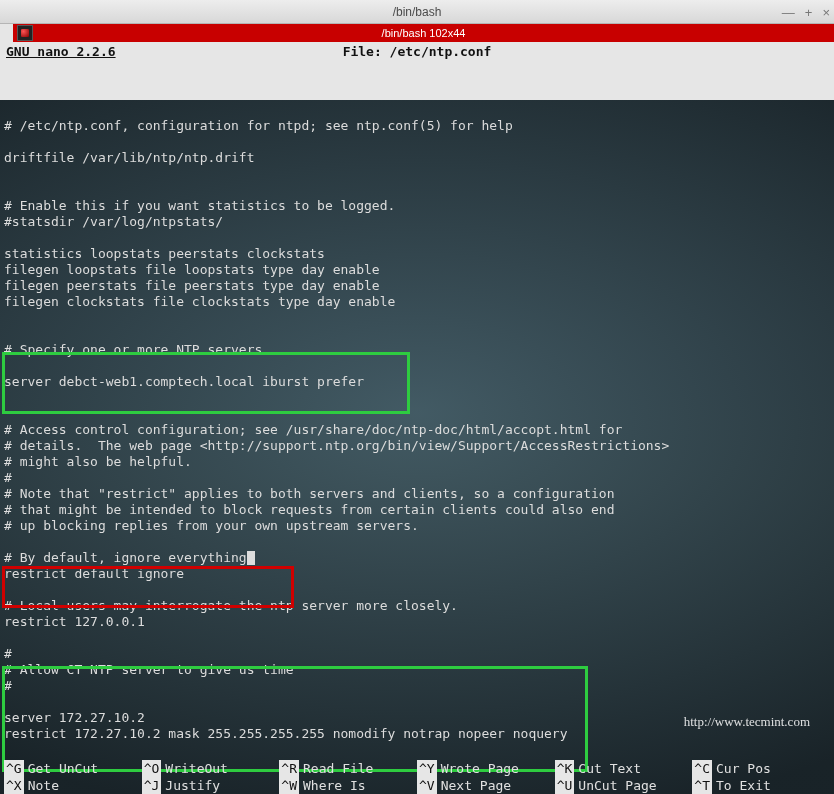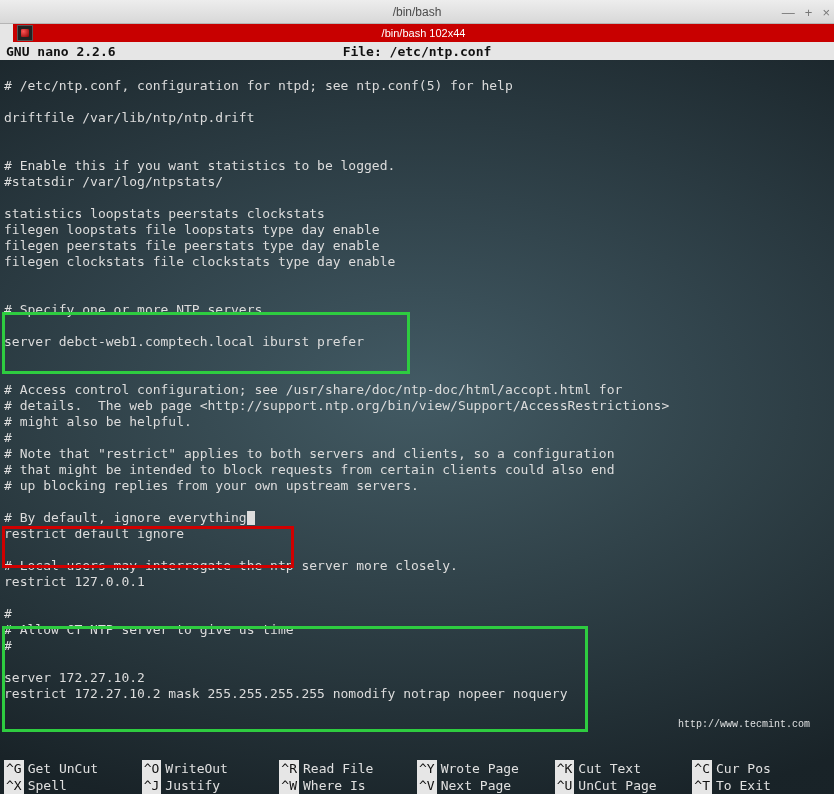--- a/index.html
+++ b/index.html
@@ -78,36 +78,38 @@
   }
   .nano-header {
     height: 18px;
     background: #e6e6e6;
     color: #111;
     font-weight: bold;
     display: flex;
     align-items: center;
     padding: 0 6px;
     gap: 0;
+    text-decoration: underline;
   }
   .nano-header .filelabel {
     position: absolute;
     left: 50%;
     transform: translateX(-50%);
   }
   .terminal {
     flex: 1;
     position: relative;
     color: #e0e0e0;
     background: #28373d;
     background-image:
       radial-gradient(ellipse 90% 60% at 50% 45%, rgba(70,95,105,0.9), rgba(25,35,40,0.95)),
       linear-gradient(to bottom, rgba(40,60,70,0.9) 0%, rgba(30,45,55,0.9) 40%, rgba(45,60,55,0.85) 55%, rgba(35,50,50,0.9) 80%, rgba(20,30,35,0.95) 100%);
     padding: 0;
     overflow: hidden;
+    margin-top: 40px;
   }
   .content {
     position: absolute;
     top: 0; left: 0; right: 0;
     padding: 2px 4px;
     white-space: pre;
     line-height: 16px;
     font-size: 13px;
     color: #dcdcdc;
   }
@@ -157,22 +159,22 @@
   .status-inverted {
     background: #e6e6e6;
     color: #111;
     padding: 0 4px;
   }
   .tecmint {
     position: absolute;
     right: 24px;
     bottom: 64px;
     color: rgba(255,255,255,0.85);
-    font-family: Liberation Mono, monospace;
-    font-size: 10px;
+    font-family: Liberation Serif, serif;
+    font-size: 13px;
   }
   .footer {
     position: absolute;
     bottom: 0;
     left: 0;
     right: 0;
     height: 34px;
     color: #e0e0e0;
     font-size: 13px;
     line-height: 17px;
@@ -245,21 +247,21 @@
             <span> Cut Text</span>
           </div>
           <div class="footer-cell">
             <span class="kbd">^C</span>
             <span> Cur Pos</span>
           </div>
         </div>
       <div class="footer-row" id="footer-row-2">
           <div class="footer-cell">
             <span class="kbd">^X</span>
-            <span> Spell</span>
+            <span> Note</span>
           </div>
           <div class="footer-cell">
             <span class="kbd">^J</span>
             <span> Justify</span>
           </div>
           <div class="footer-cell">
             <span class="kbd">^W</span>
             <span> Where Is</span>
           </div>
           <div class="footer-cell">

